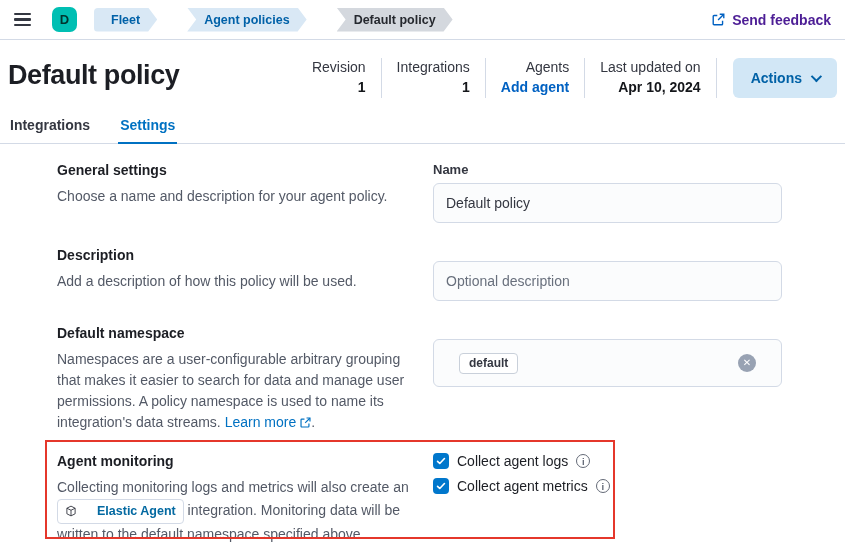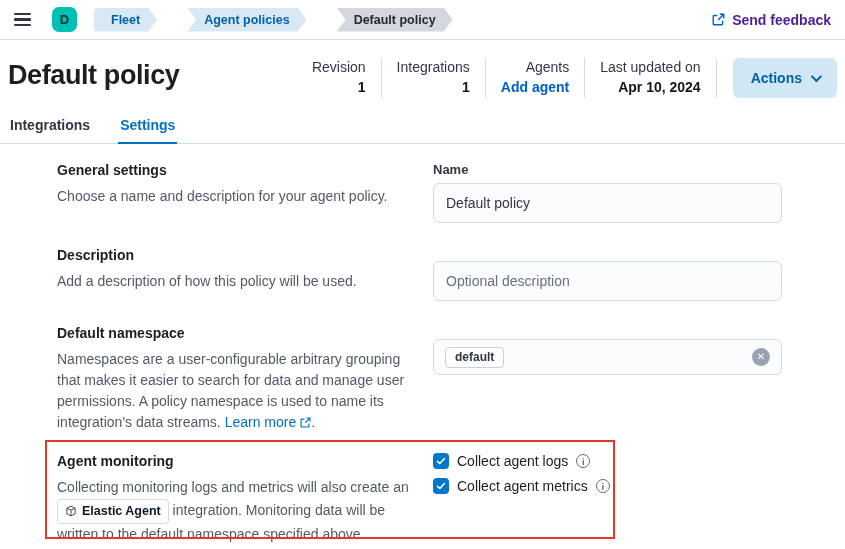--- a/index.html
+++ b/index.html
@@ -138,26 +138,26 @@
     background: #fbfcfd;
     border: 1px solid #d3dae6;
     border-radius: 6px;
     padding: 0 12px;
     font-family: inherit; font-size: 14px; color: #343741;
   }
   .text-input::placeholder { color: #69707d; }
   .offset-top { margin-top: 14px; }
 
   .combo {
-    height: 36px;
+    height: 48px;
     background: #fbfcfd;
     border: 1px solid #d3dae6;
     border-radius: 6px;
     display: flex; align-items: center;
-    padding: 0 11px;
+    padding: 0 25px;
     margin-top: 14px;
     cursor: text;
   }
   .pill {
     background: #fff;
     border: 1px solid #c9d0da;
     border-radius: 4px;
     padding: 2.5px 9px;
     font-size: 12px; font-weight: 600; color: #343741;
     cursor: default;
@@ -169,25 +169,25 @@
     background: #98a2b3;
     color: #fff;
     border: none;
     font-size: 10px; line-height: 1;
     display: flex; align-items: center; justify-content: center;
     cursor: pointer; padding: 0;
   }
 
   .mono-para { font-size: 14px; color: #535966; line-height: 21.5px; margin: 0; }
   .badge {
-    display: inline-flex; align-items: center; gap: 5px;
+    display: inline-flex; align-items: center; gap: 20px;
     border: 1px solid #d3dae6; border-radius: 4px;
     padding: 1px 7px;
     background: #fff;
-    font-size: 12.5px; font-weight: 700; color: #0f172a;
+    font-size: 12.5px; font-weight: 700; color: #0369a1;
     vertical-align: -3px;
     cursor: default;
   }
 
   .checkbox-row { display: flex; align-items: center; gap: 8px; margin-bottom: 9px; }
   .checkbox {
     width: 16px; height: 16px; flex: none;
     border-radius: 4px;
     background: #0077cc;
     display: flex; align-items: center; justify-content: center;

